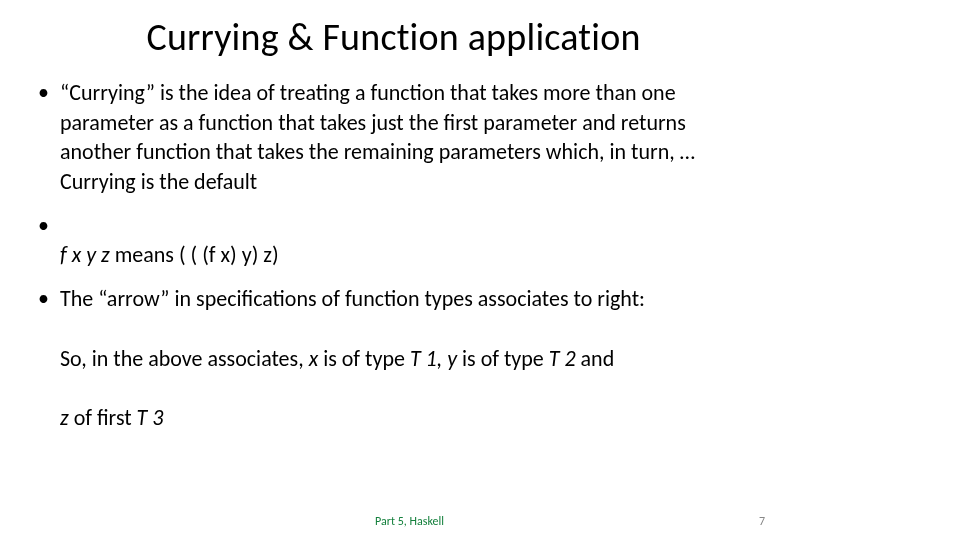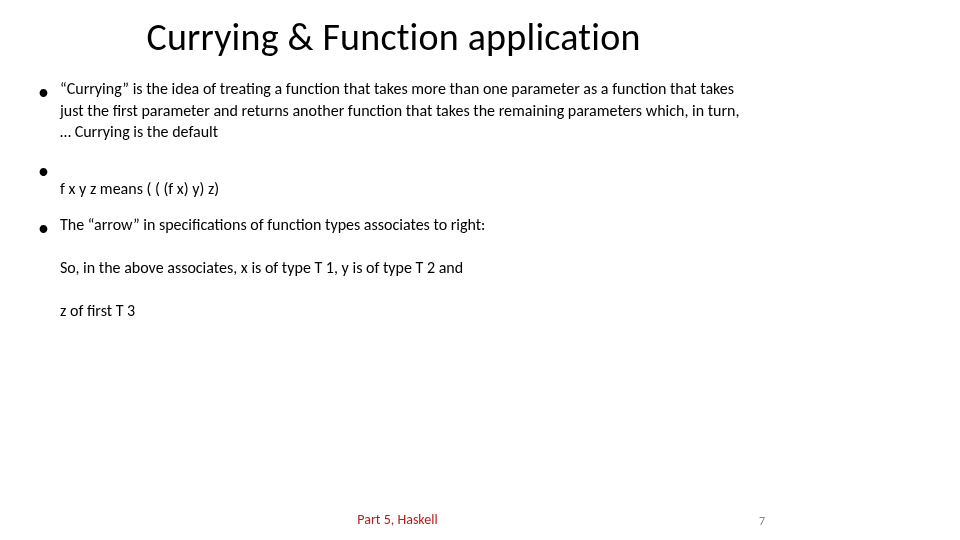--- a/index.html
+++ b/index.html
@@ -37,44 +37,44 @@
     right: 36px;
   }
   ul.bullets {
     list-style: none;
     margin: 0;
     padding: 0;
   }
   ul.bullets > li {
     position: relative;
     padding-left: 24px;
-    font-size: 16px;
+    font-size: 22px;
     line-height: 1.35;
     margin-bottom: 14px;
   }
   ul.bullets > li::before {
     content: "•";
     position: absolute;
     left: 2px;
     top: 0;
     font-size: 22px;
   }
   .sub {
     display: block;
     padding-left: 0;
   }
-  .it { }
+  .it { font-style: italic; }
   .footer-center {
     position: absolute;
     bottom: 12px;
-    left: 4px;
+    left: 16px;
     width: 100%;
     text-align: center;
-    font-size: 14px;
-    color: #b91c1c;
+    font-size: 12px;
+    color: #15803d;
   }
   .footer-right {
     position: absolute;
     bottom: 12px;
     right: 22px;
     font-size: 12px;
     color: #888;
   }
 </style>
 </head>

